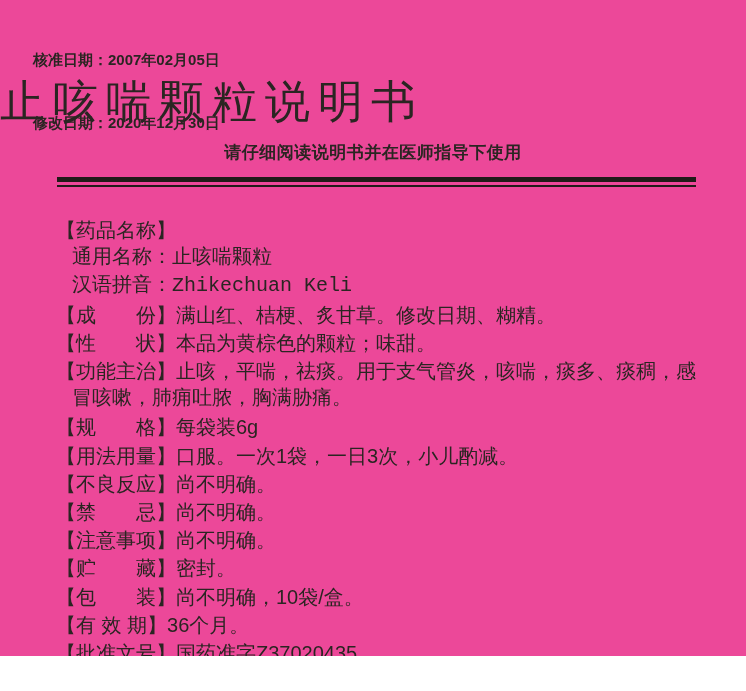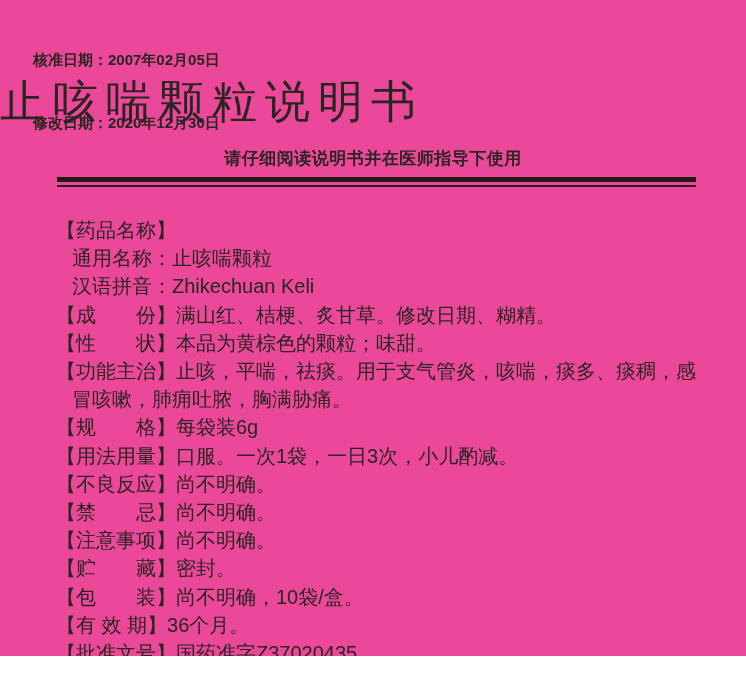--- a/index.html
+++ b/index.html
@@ -34,21 +34,21 @@
     font-family: "Liberation Serif", "DejaVu Serif", serif;
     font-size: 45px;
     font-weight: normal;
     letter-spacing: 8px;
     line-height: 64px;
     white-space: nowrap;
   }
   .doc-subtitle {
     position: absolute;
     left: 0;
-    top: 147px;
+    top: 141px;
     width: 100%;
     text-align: center;
     font-size: 17px;
     font-weight: bold;
     letter-spacing: 0.5px;
     line-height: 23px;
     white-space: nowrap;
   }
   .double-rule {
     position: absolute;
@@ -65,20 +65,21 @@
     top: 216px;
     width: 648px;
     font-size: 20px;
     line-height: 28.2px;
   }
   .line {
     white-space: pre-wrap;
   }
   .line.indent {
     padding-left: 16px;
+    font-family: Liberation Mono, monospace;
   }
 </style>
 </head>
 <body>
 
 <div class="page">
 
   <div class="dates">
     <div>核准日期：2007年02月05日</div>
     <div>修改日期：2020年12月30日</div>

